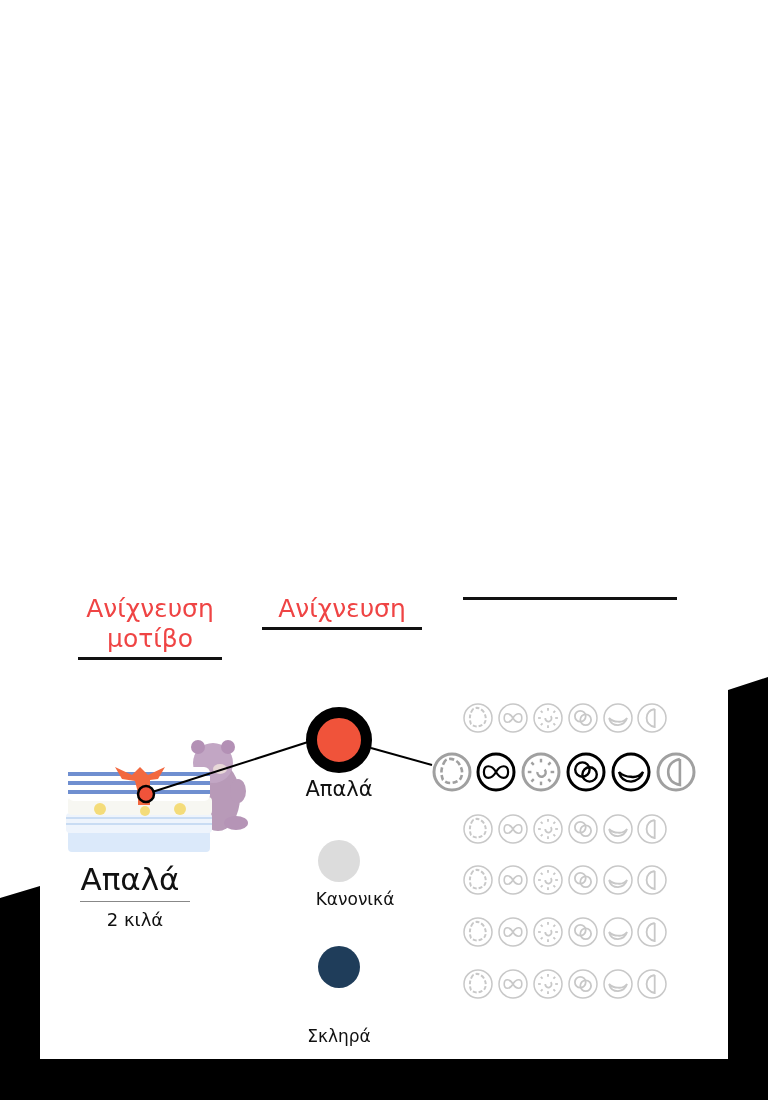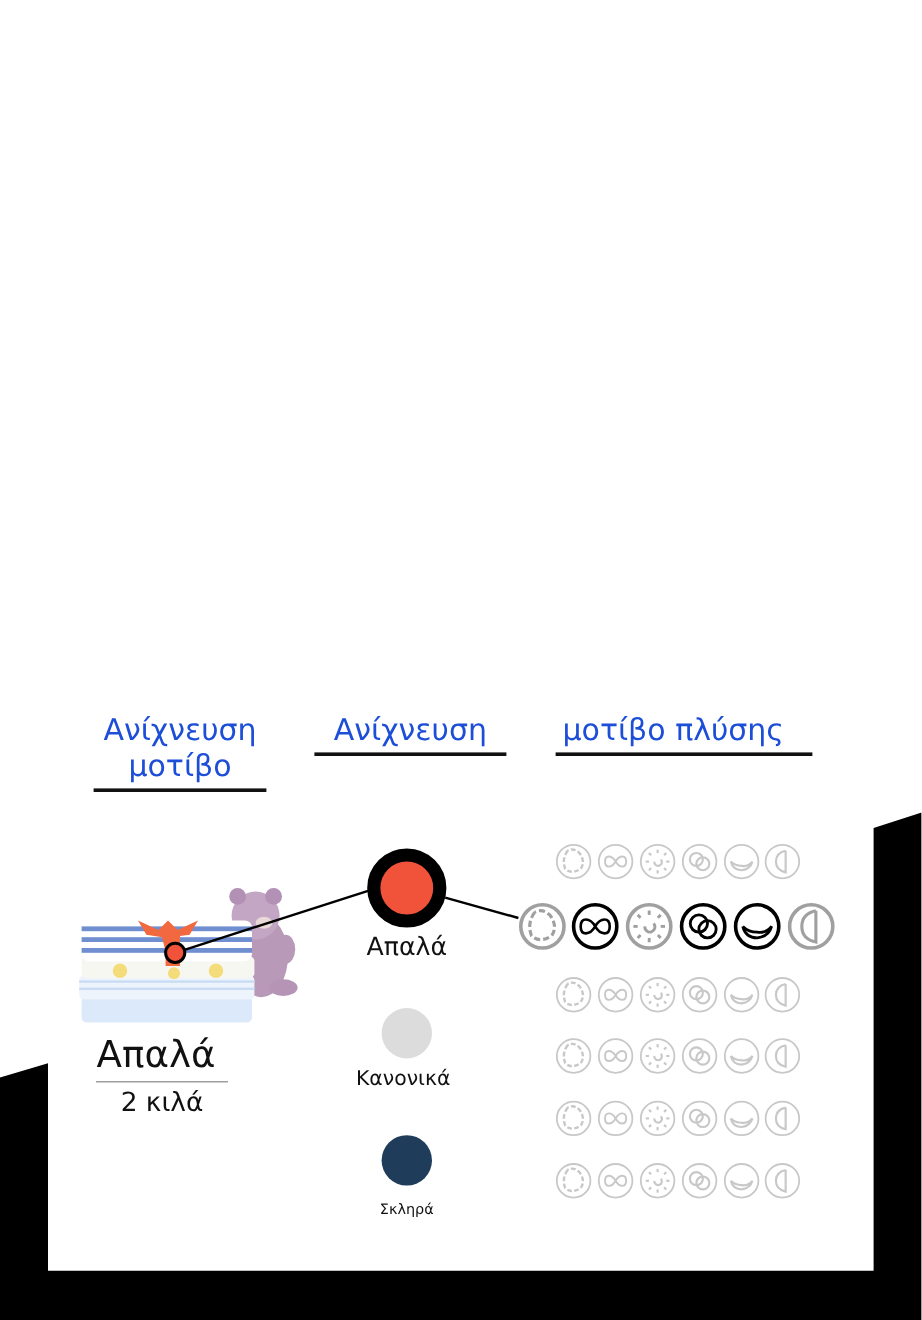--- a/index.html
+++ b/index.html
@@ -1,41 +1,40 @@
 <!DOCTYPE html>
 <html><head>
 <meta charset="utf-8">
 <style>
   html, body { margin:0; padding:0; }
   body { width:768px; height:1100px; position:relative; background:#ffffff; overflow:hidden;
          font-family: "DejaVu Sans", sans-serif; color:#333; }
   .abs { position:absolute; }
   .bg-shape { position:absolute; left:0; top:0; }
-  .col-title { position:absolute; text-align:center; font-size:25px; line-height:30px; color:#1d4ed8; }
+  .col-title { position:absolute; text-align:center; font-size:25px; line-height:30px; color:#ef4444; }
   .col-title .rule { position:absolute; left:0; right:0; bottom:-6px; height:3px; background:#111; }
   .label { position:absolute; text-align:center; color:#111; }
 </style>
 </head>
 <body>
 
 <svg class="bg-shape" width="768" height="1100">
   <polygon points="0,898 40,886 40,1059 728,1059 728,690 768,677 768,1100 0,1100" fill="#000"></polygon>
 </svg>
 
 <div class="col-title" style="left:78px; top:594px; width:144px;">
   <div>Ανίχνευση</div>
   <div>μοτίβο</div>
   <div class="rule"></div>
 </div>
 <div class="col-title" style="left:262px; top:594px; width:160px;">
   <div>Ανίχνευση</div>
   <div class="rule"></div>
 </div>
 <div class="col-title" style="left:448px; top:594px; width:246px;">
-  <div style="padding-right:20px;">μοτίβο πλύσης</div>
   <div class="rule" style="left:15px; right:17px;"></div>
 </div>
 
 <svg class="abs" style="left:60px; top:735px;" width="200" height="125">
 
   <g>
     <ellipse cx="158" cy="62" rx="22" ry="34" fill="#b89ab8"></ellipse>
     <circle cx="153" cy="28" r="20" fill="#c2a6c4"></circle>
     <circle cx="138" cy="12" r="7" fill="#b390b5"></circle>
     <circle cx="168" cy="12" r="7" fill="#b390b5"></circle>
@@ -66,32 +65,32 @@
 
 <svg class="abs" style="left:0; top:0;" width="768" height="1100">
   <line x1="146" y1="794" x2="308" y2="742" stroke="#000" stroke-width="2"></line>
   <line x1="371" y1="748" x2="432" y2="765" stroke="#000" stroke-width="2"></line>
 
   <circle cx="146" cy="794" r="8" fill="#f0533a" stroke="#000" stroke-width="2.5"></circle>
 </svg>
 
 <div class="label" style="left:70px; top:860px; width:120px; font-size:31px; line-height:38px; color:#111;">Απαλά</div>
 <div class="abs" style="left:80px; top:901px; width:110px; height:1px; background:#888;"></div>
-<div class="label" style="left:80px; top:908px; width:110px; font-size:22px; line-height:24px;text-align:center;">2 κιλά</div>
+<div class="label" style="left:80px; top:908px; width:110px; font-size:18px; line-height:24px;text-align:center;">2 κιλά</div>
 
 <div class="abs" style="left:306px; top:707px; width:66px; height:66px;">
   <div style="width:44px; height:44px; border-radius:50%; background:#f0533a; border:11px solid #000;"></div>
 </div>
 <div class="label" style="left:289px; top:775px; width:100px; font-size:21px; line-height:28px;">Απαλά</div>
 
 <div class="abs" style="left:318px; top:840px; width:42px; height:42px; border-radius:50%; background:#dcdcdc;"></div>
-<div class="label" style="left:286px; top:887px; width:100px; font-size:17px; line-height:24px;">Κανονικά</div>
+<div class="label" style="left:305px; top:887px; width:100px; font-size:17px; line-height:24px;">Κανονικά</div>
 
 <div class="abs" style="left:318px; top:946px; width:42px; height:42px; border-radius:50%; background:#1f3d5a;"></div>
-<div class="label" style="left:289px; top:996px; width:100px; font-size:12px; line-height:24px;">Σκληρά</div>
+<div class="label" style="left:289px; top:1024px; width:100px; font-size:17px; line-height:24px;">Σκληρά</div>
 
 <svg class="abs" style="left:0; top:0;" width="768" height="1100">
   <defs>
 
     <g id="g-rolling">
         <path d="M-5,-9 Q-10,-2 -7,6 Q-2,11 6,6 Q10,0 5,-7 Q0,-12 -5,-9" fill="none" stroke-width="2" stroke-dasharray="4 2"></path>
       </g>
 
     <g id="g-swing">
         <path d="M0,0 C-4,-7 -11,-7 -11,0 C-11,7 -4,7 0,0 C4,-7 11,-7 11,0 C11,7 4,7 0,0" fill="none" stroke-width="2"></path>

